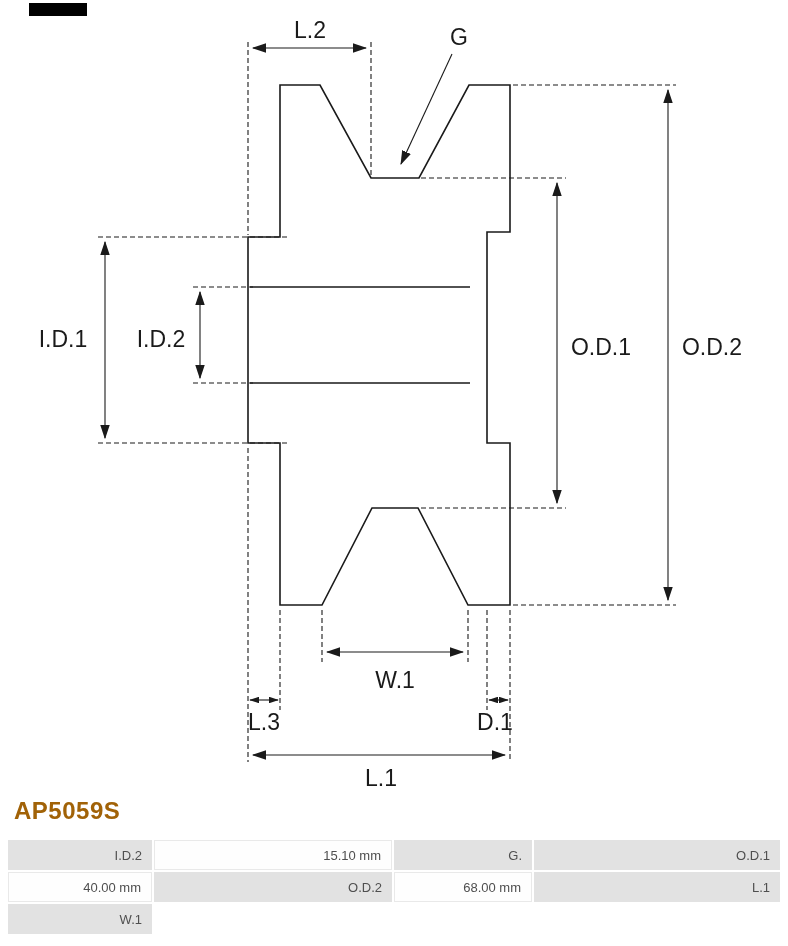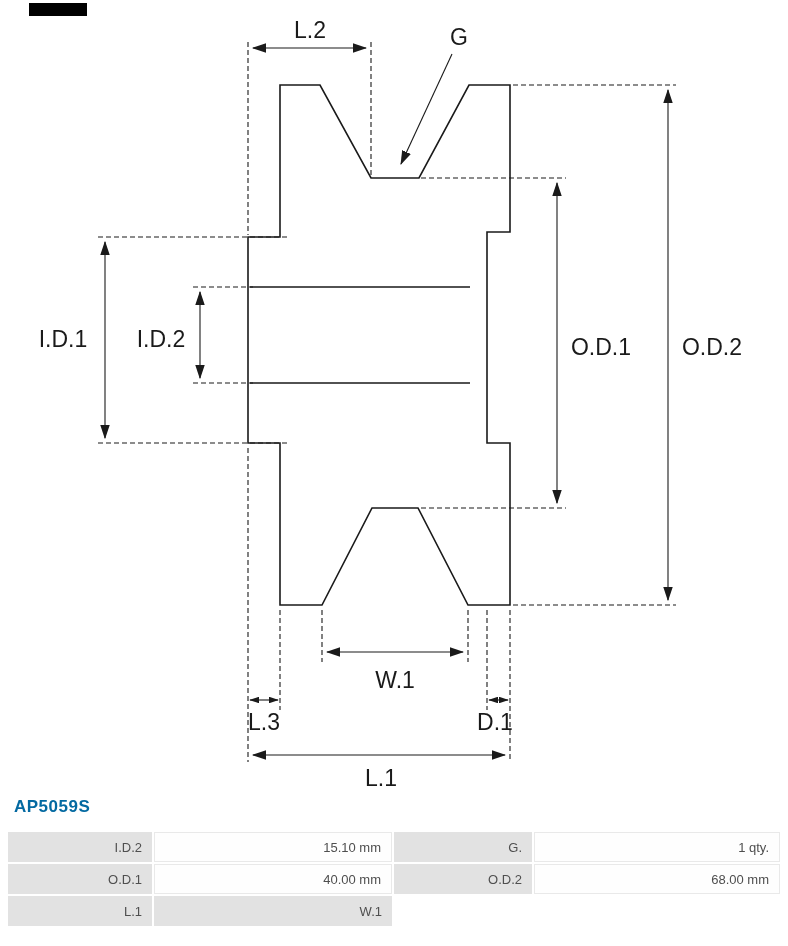--- a/index.html
+++ b/index.html
@@ -21,24 +21,24 @@
     background: #000000;
   }
   .drawing { display: block; }
   .dim-label {
     font-family: "Liberation Sans", sans-serif;
     font-size: 23px;
     fill: #1a1a1a;
   }
   .product-code {
     margin: 5px 0 15px 14px;
-    font-size: 17px;
+    font-size: 24px;
     font-weight: bold;
     letter-spacing: 0.5px;
-    color: #0369a1;
+    color: #a16207;
   }
   .spec-table {
     margin: 0 8px;
     display: grid;
     grid-template-columns: 144px 238px 138px 1fr;
     gap: 2px;
     font-size: 13px;
     color: #4f4f4f;
   }
   .cell {
@@ -119,21 +119,20 @@
     <text class="dim-label" x="381" y="786">L.1</text>
   </g>
 </svg>
 
 <div class="product-code">AP5059S</div>
 
 <div class="spec-table">
   <div class="cell label">I.D.2</div>
   <div class="cell value">15.10 mm</div>
   <div class="cell label">G.</div>
-  <div class="cell value">1 qty.</div>
 
   <div class="cell label">O.D.1</div>
   <div class="cell value">40.00 mm</div>
   <div class="cell label">O.D.2</div>
   <div class="cell value">68.00 mm</div>
 
   <div class="cell label">L.1</div>
   <div class="cell label">W.1</div>
 </div>
 

